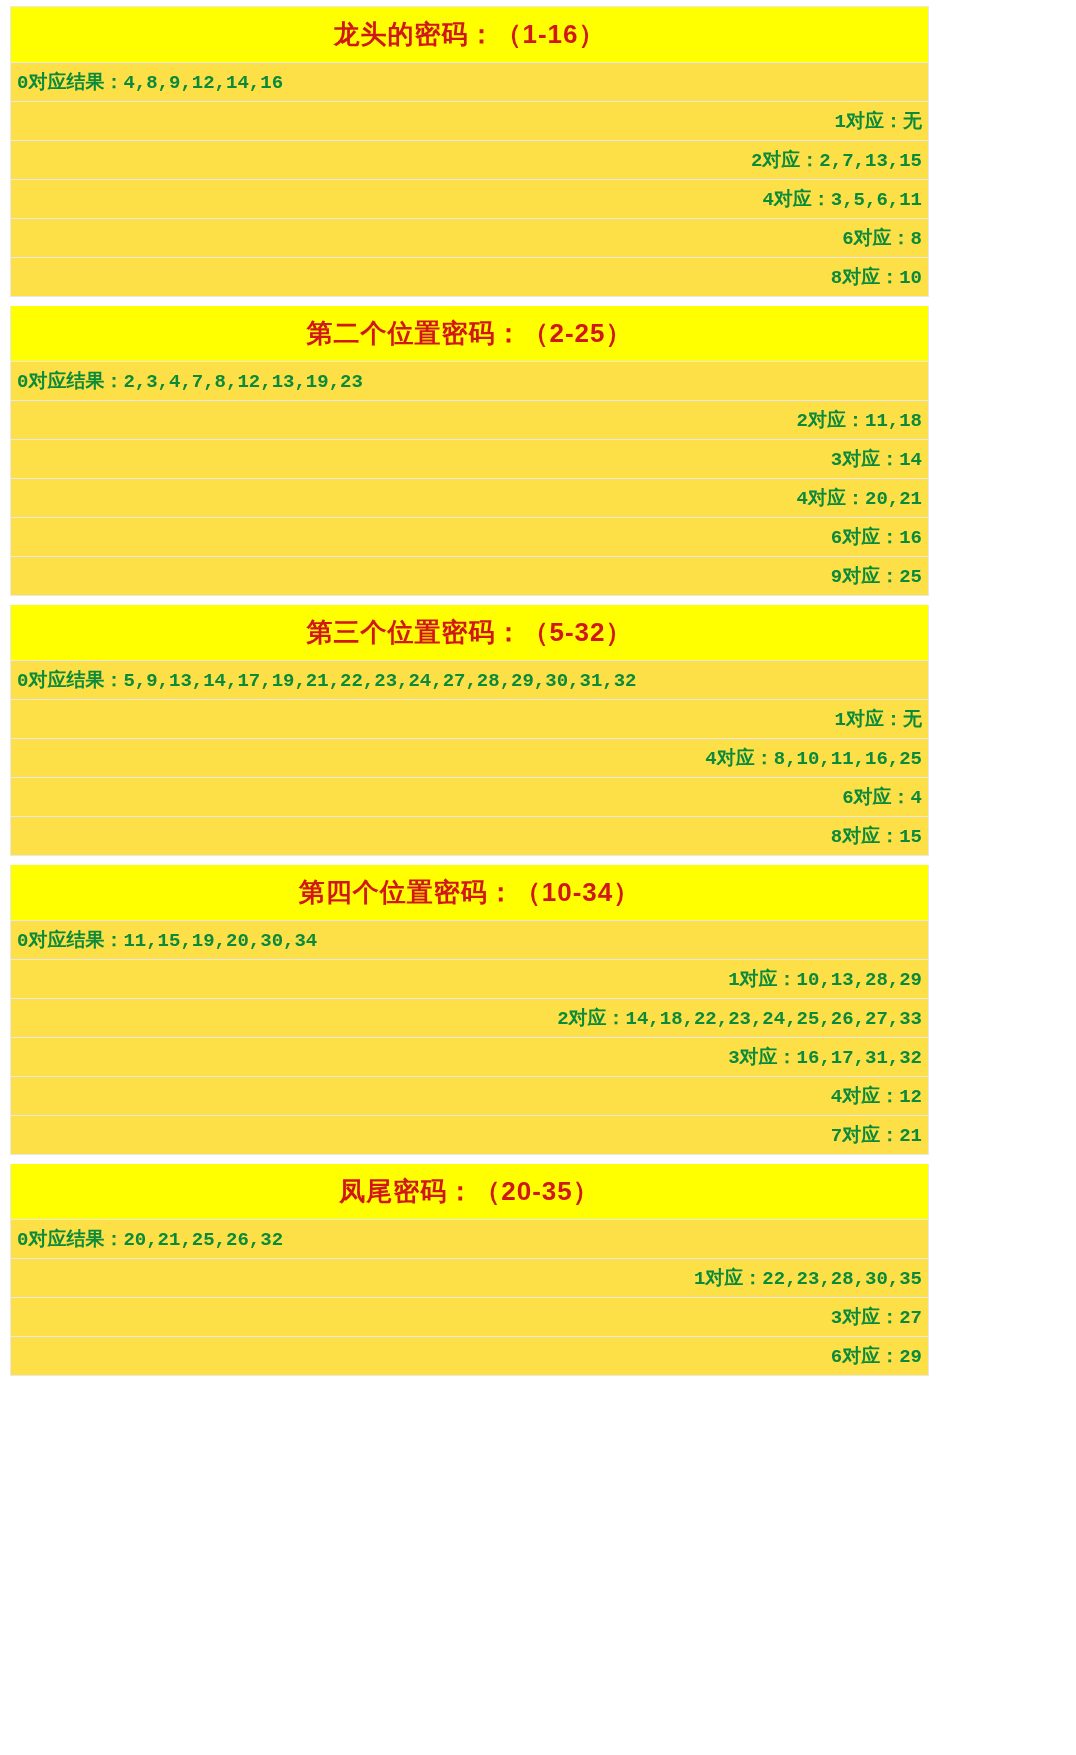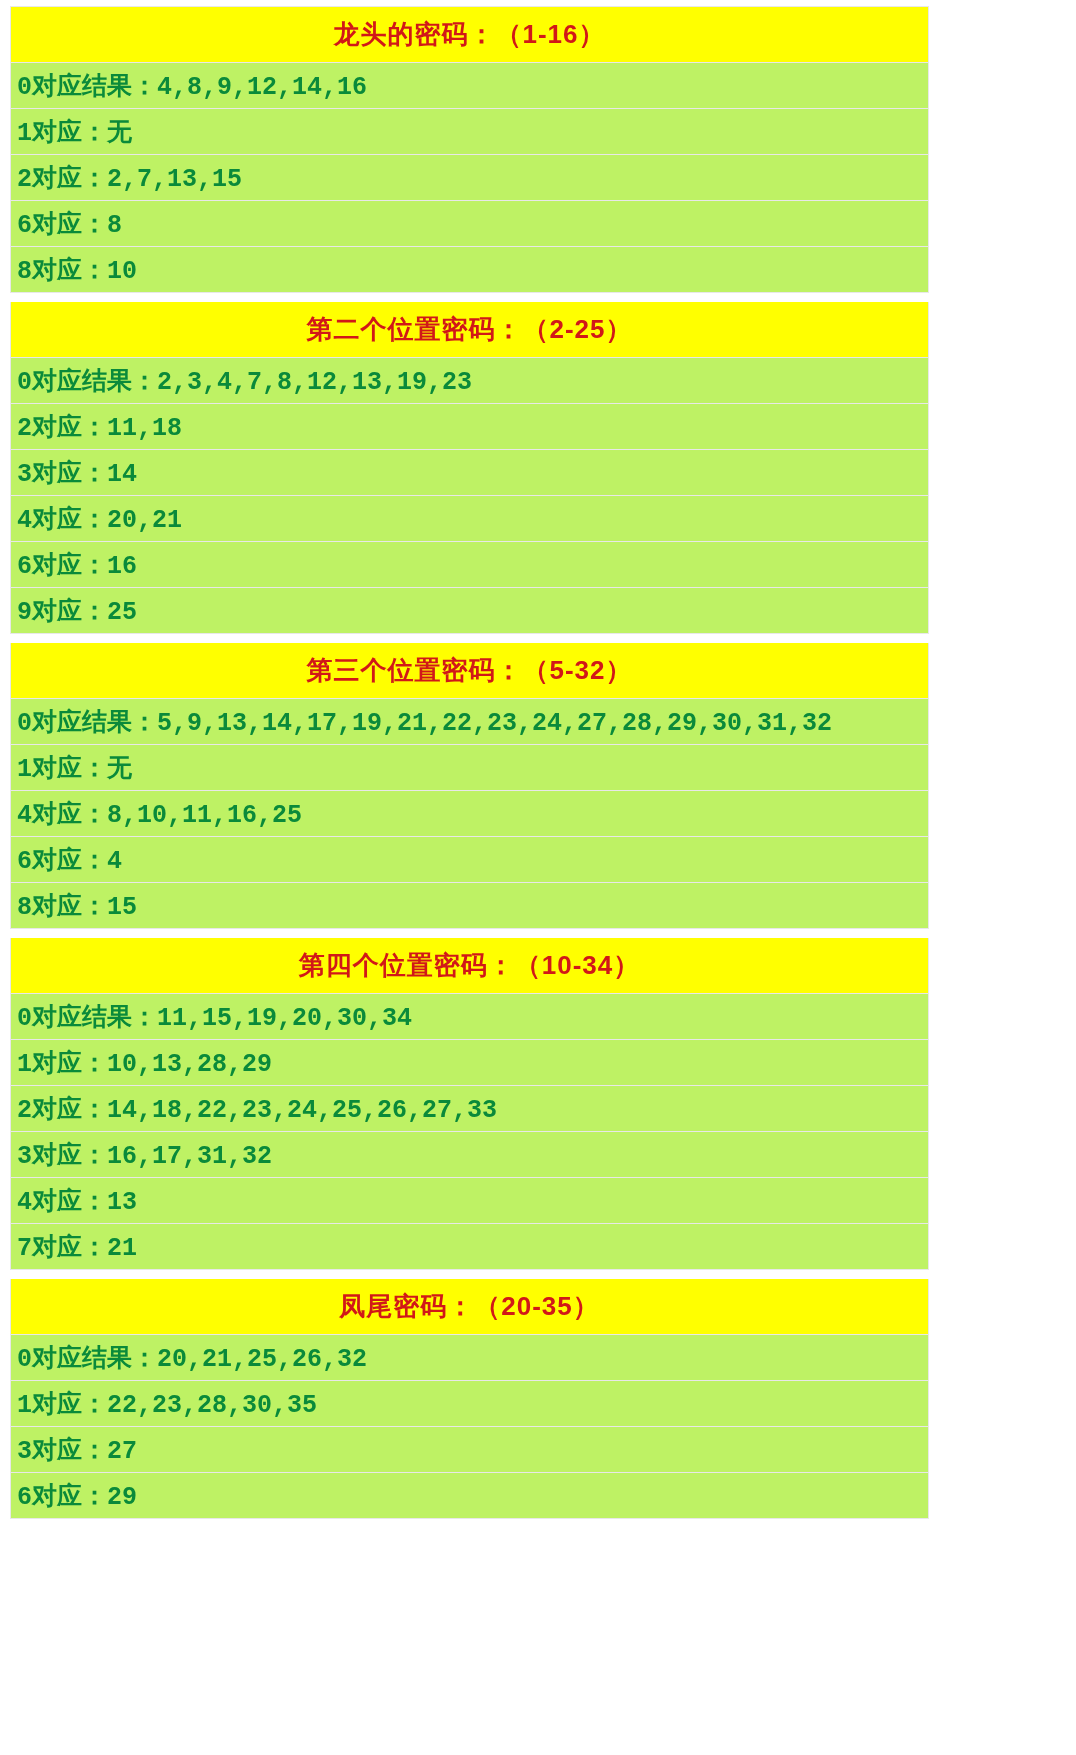--- a/index.html
+++ b/index.html
@@ -20,51 +20,53 @@
     color: #d11818;
     text-align: center;
     font-weight: 600;
     padding: 10px 0 10px 0;
     font-size: 26px;
     border: 1px solid #e8e8e8;
     border-bottom: none;
     letter-spacing: 1px;
   }
   .row {
-    background: #bef264;
+    background: #fde047;
     color: #0a8a3a;
     padding: 6px 6px 6px 6px;
     border: 1px solid #e8e8e8;
     border-top: 1px solid #ececec;
     font-weight: 600;
     font-family: "Consolas", "Courier New", monospace;
-    font-size: 25px;
+    font-size: 19px;
     white-space: nowrap;
     overflow: hidden;
   }
   .section + .section .section-header {
     border-top: none;
     margin-top: 9px;
   }
   .row + .row {
     border-top: none;
+    text-align: right;
   }
   .section-header + .row {
     border-top: 1px solid #e8e8e8;
   }
 </style>
 </head>
 <body>
 
 <div class="wrap" id="root">
     <div class="section">
       <div class="section-header">龙头的密码：（1-16）</div>
       <div class="row">0对应结果：4,8,9,12,14,16</div>
       <div class="row">1对应：无</div>
       <div class="row">2对应：2,7,13,15</div>
+      <div class="row">4对应：3,5,6,11</div>
       <div class="row">6对应：8</div>
       <div class="row">8对应：10</div>
     </div>
     <div class="section">
       <div class="section-header">第二个位置密码：（2-25）</div>
       <div class="row">0对应结果：2,3,4,7,8,12,13,19,23</div>
       <div class="row">2对应：11,18</div>
       <div class="row">3对应：14</div>
       <div class="row">4对应：20,21</div>
       <div class="row">6对应：16</div>
@@ -77,21 +79,21 @@
       <div class="row">4对应：8,10,11,16,25</div>
       <div class="row">6对应：4</div>
       <div class="row">8对应：15</div>
     </div>
     <div class="section">
       <div class="section-header">第四个位置密码：（10-34）</div>
       <div class="row">0对应结果：11,15,19,20,30,34</div>
       <div class="row">1对应：10,13,28,29</div>
       <div class="row">2对应：14,18,22,23,24,25,26,27,33</div>
       <div class="row">3对应：16,17,31,32</div>
-      <div class="row">4对应：13</div>
+      <div class="row">4对应：12</div>
       <div class="row">7对应：21</div>
     </div>
     <div class="section">
       <div class="section-header">凤尾密码：（20-35）</div>
       <div class="row">0对应结果：20,21,25,26,32</div>
       <div class="row">1对应：22,23,28,30,35</div>
       <div class="row">3对应：27</div>
       <div class="row">6对应：29</div>
     </div>
   </div>

